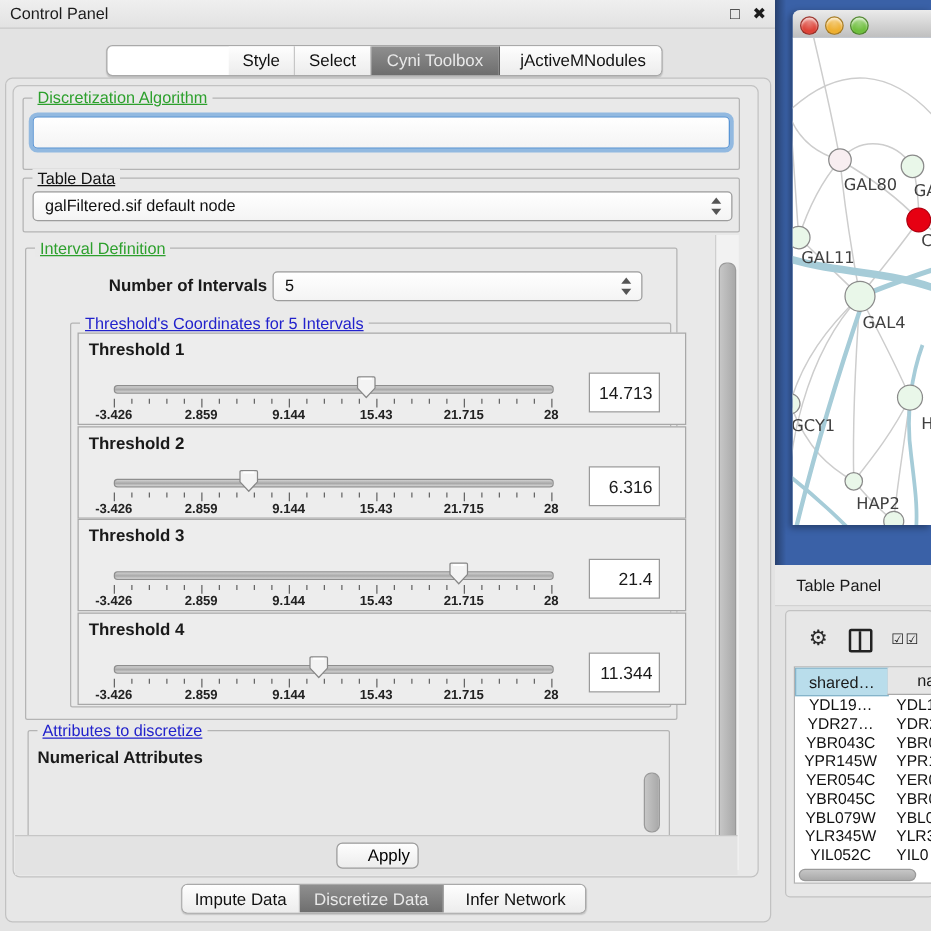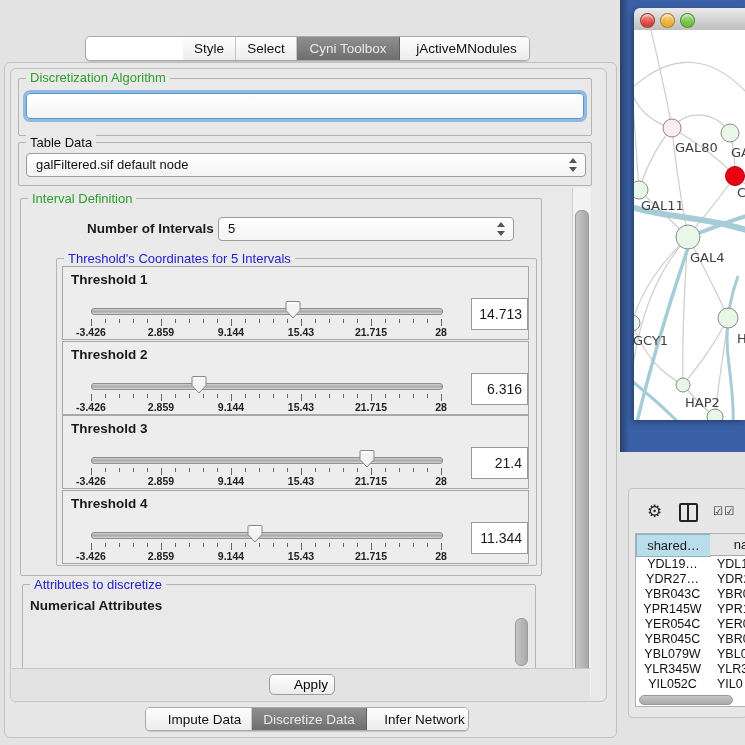--- a/index.html
+++ b/index.html
@@ -11,28 +11,28 @@
   #cp-title{left:8px;top:3px;font-size:13px;color:#1c1c1c;}
   .tb-icon{top:3px;font-size:13px;color:#1c1c1c;font-weight:bold;}
   
   .seg{display:flex;border:1px solid #a9a9a9;border-radius:5px;background:#fff;overflow:hidden;box-shadow:0 1px 1px rgba(0,0,0,.15);}
   .seg .s{display:flex;align-items:center;justify-content:center;gap:4px;border-right:1px solid #c6c6c6;background:linear-gradient(#fefefe,#ececec);color:#111;white-space:nowrap;font-size:13.5px;}
   .seg .s:last-child{border-right:none;}
   .seg .s.active{background:linear-gradient(#8f8f8f,#6e6e6e);color:#e9e9e9;border-right-color:#5f5f5f;}
   
   .panel{border:1px solid #c2c2c2;border-radius:6px;background:#e7e7e7;}
   .groupbox{border:1px solid #b4b4b4;border-radius:2px;}
-  .grouptitle{position:absolute;padding:0 4px;background:#e7e7e7;font-size:13px;white-space:nowrap;}
+  .grouptitle{position:absolute;padding:0 4px;background:#e7e7e7;font-size:13px;white-space:nowrap;text-decoration:underline;}
   .combo{background:linear-gradient(#ffffff,#f4f4f4);border:1px solid #9d9d9d;border-radius:4px;}
   .combo .val{position:absolute;left:9px;top:3px;font-size:13px;color:#111;}
   .spin{position:absolute;right:6px;top:0;bottom:0;width:10px;}
   .spin .up{position:absolute;left:0;top:4px;width:0;height:0;border-left:4px solid transparent;border-right:4px solid transparent;border-bottom:5px solid #555;}
   .spin .dn{position:absolute;left:0;bottom:4px;width:0;height:0;border-left:4px solid transparent;border-right:4px solid transparent;border-top:5px solid #555;}
   
-  .throw{position:absolute;left:62px;width:465px;height:72px;border:1px solid #a8a8a8;background:#ededed;}
+  .throw{position:absolute;left:62px;width:465px;height:72px;border:1px solid #a8a8a8;background:#ededed;padding-left:20px;}
   .throw .tlabel{position:absolute;left:8px;top:5px;font-weight:bold;font-size:13.5px;}
   .throw .track{position:absolute;left:28px;top:41px;width:350px;height:5px;border:1px solid #8e8e8e;border-radius:3px;background:linear-gradient(#cfcfcf,#a8a8a8 55%,#d8d8d8);}
   .throw .ticks{position:absolute;left:28px;top:52px;width:350px;height:8px;}
   .throw .ticks i{position:absolute;top:0;width:1px;background:#666;}
   .throw .labels{position:absolute;left:28px;top:59px;width:350px;height:12px;}
   .throw .labels span{position:absolute;transform:translateX(-50%);font-size:10.5px;font-weight:bold;color:#222;}
   .throw .thumb{position:absolute;top:33px;width:16px;height:19px;}
   .throw .vbox{position:absolute;left:408px;top:31px;width:50px;height:30px;background:#fff;border:1px solid #9a9a9a;font-size:14px;text-align:right;line-height:30px;padding-right:5px;}
   
   #algo-popup{left:12px;top:80px;width:566px;height:56px;background:#fff;border:1px solid #d0d0d0;border-radius:7px;box-shadow:0 3px 8px rgba(0,0,0,.3);z-index:30;}
@@ -60,20 +60,25 @@
   .trow{position:absolute;height:15px;line-height:15px;font-size:12.5px;color:#111;white-space:nowrap;}
   .gear{font-size:17px;color:#2a2a2a;}
   .colicon{width:15px;height:15px;border:2px solid #222;border-radius:2px;position:relative;}
   .colicon:before{content:"";position:absolute;left:5.5px;top:0;bottom:0;width:2px;background:#222;}
 </style>
 </head>
 <body>
 
 <div id="screen">
 
+  <div class="abs" id="cp-titlebar">
+    <div class="abs" id="cp-title">Control Panel</div>
+    <div class="abs tb-icon" style="left:584px;">□</div>
+    <div class="abs tb-icon" style="left:602px;">✖</div>
+  </div>
 
   <div class="abs seg" id="top-tabs" style="left:85px;top:36px;width:443px;height:23px;">
       <div class="s" style="width: 96px; flex: 0 0 96px; margin-top: 42px;">
         <span><svg width="11" height="14" viewBox="0 0 11 14">
             <circle cx="3" cy="3" r="2" fill="#3fae49"></circle>
             <circle cx="3" cy="11" r="2" fill="#3fae49"></circle>
             <circle cx="8" cy="7" r="2" fill="#3fae49"></circle>
             <path d="M3,3 L3,11 M3,7 L8,7" stroke="#888" stroke-width="1" fill="none"></path>
           </svg></span>
         <span>Network</span>
@@ -314,21 +319,21 @@
     <div class="abs sb-thumb" style="left:503px;top:42px;width:11px;height:46px;"></div>
   </div>
 
   <div class="abs vsb-track" style="left:572px;top:188px;width:18px;height:508px;"></div>
   <div class="abs sb-thumb" style="left:575px;top:210px;width:12px;height:478px;"></div>
 
   <div class="abs" style="left:12px;top:668px;width:578px;height:31px;background:#e3e3e3;border-top:1px solid #c6c6c6;"></div>
   <button class="abs" style="left:269px;top:674px;width:66px;height:21px;background:linear-gradient(#fefefe,#ececec);border:1px solid #9d9d9d;border-radius:5px;font-size:13.5px;font-family:inherit;padding-left:24px;">Apply</button>
 
   <div class="abs seg" id="bottom-tabs" style="left:145px;top:707px;width:322px;height:22px;">
-      <div class="s" style="width: 93px; flex: 0 0 93px; padding-left: 12px;">
+      <div class="s" style="width: 93px; flex: 0 0 93px;">
         <span>Impute Data</span>
       </div>
       <div class="s active" style="width: 114px; flex: 0 0 114px;">
         <span>Discretize Data</span>
       </div>
       <div class="s" style="width: 115px; flex: 0 0 115px;">
         <span>Infer Network</span>
       </div>
     </div>
 
@@ -379,20 +384,23 @@
           <text x="97" y="127" font-size="13" fill="#404040" font-family="&quot;DejaVu Sans&quot;,sans-serif">GA</text>
           <text x="7" y="180" font-size="13" fill="#404040" font-family="&quot;DejaVu Sans&quot;,sans-serif">GAL11</text>
           <text x="103" y="167" font-size="13" fill="#404040" font-family="&quot;DejaVu Sans&quot;,sans-serif">C</text>
           <text x="56" y="232" font-size="13" fill="#404040" font-family="&quot;DejaVu Sans&quot;,sans-serif">GAL4</text>
           <text x="-1" y="315" font-size="13" fill="#404040" font-family="&quot;DejaVu Sans&quot;,sans-serif">GCY1</text>
           <text x="103" y="313" font-size="13" fill="#404040" font-family="&quot;DejaVu Sans&quot;,sans-serif">H</text>
           <text x="51" y="377" font-size="13" fill="#404040" font-family="&quot;DejaVu Sans&quot;,sans-serif">HAP2</text>
         </svg></div>
   </div>
 
+  <div class="abs" id="tp-strip">
+    <div class="abs" id="tp-title">Table Panel</div>
+  </div>
 
   <div class="abs" id="tp-box">
     <div class="abs gear" style="left:18px;top:12px;">⚙</div>
     <div class="abs colicon" style="left:50px;top:14px;"></div>
     <div class="abs" style="left:84px;top:15px;font-size:11.5px;letter-spacing:1px;color:#222;">☑☑</div>
     <div class="abs" id="tp-table">
       <div class="hdr" style="left: 0px; width: 73px; border: 1px solid rgb(133, 180, 202); background: rgb(185, 221, 235);" id="hdr0">shared…</div>
       <div class="hdr" style="left:74px;width:80px;background:#e6e6e6;border-bottom:1px solid #aaa;">name</div>
       <div id="tp-rows">
           <div class="trow" style="left: 0px; top: 23px; width: 73px; text-align: center;">YDL19…</div>

